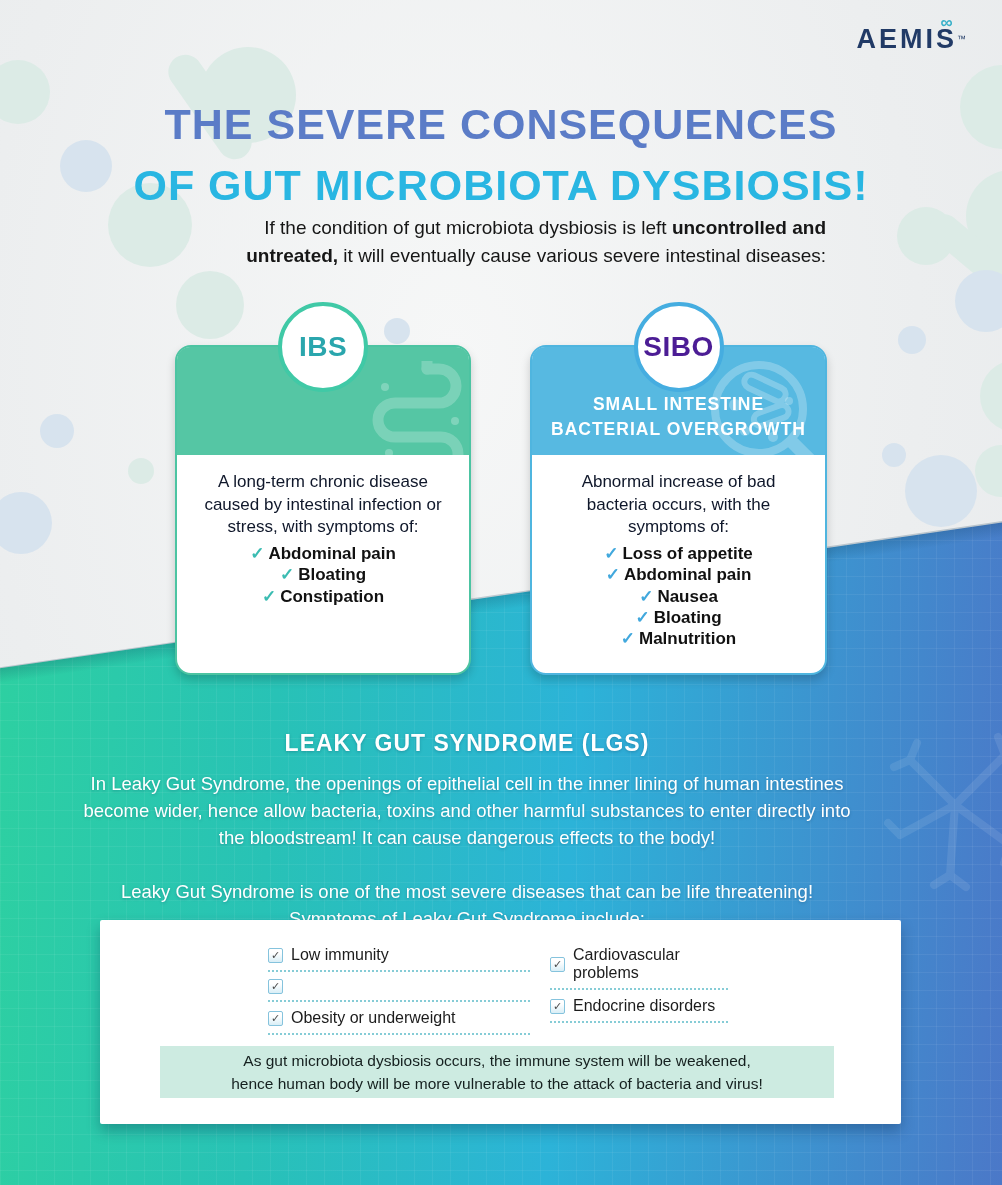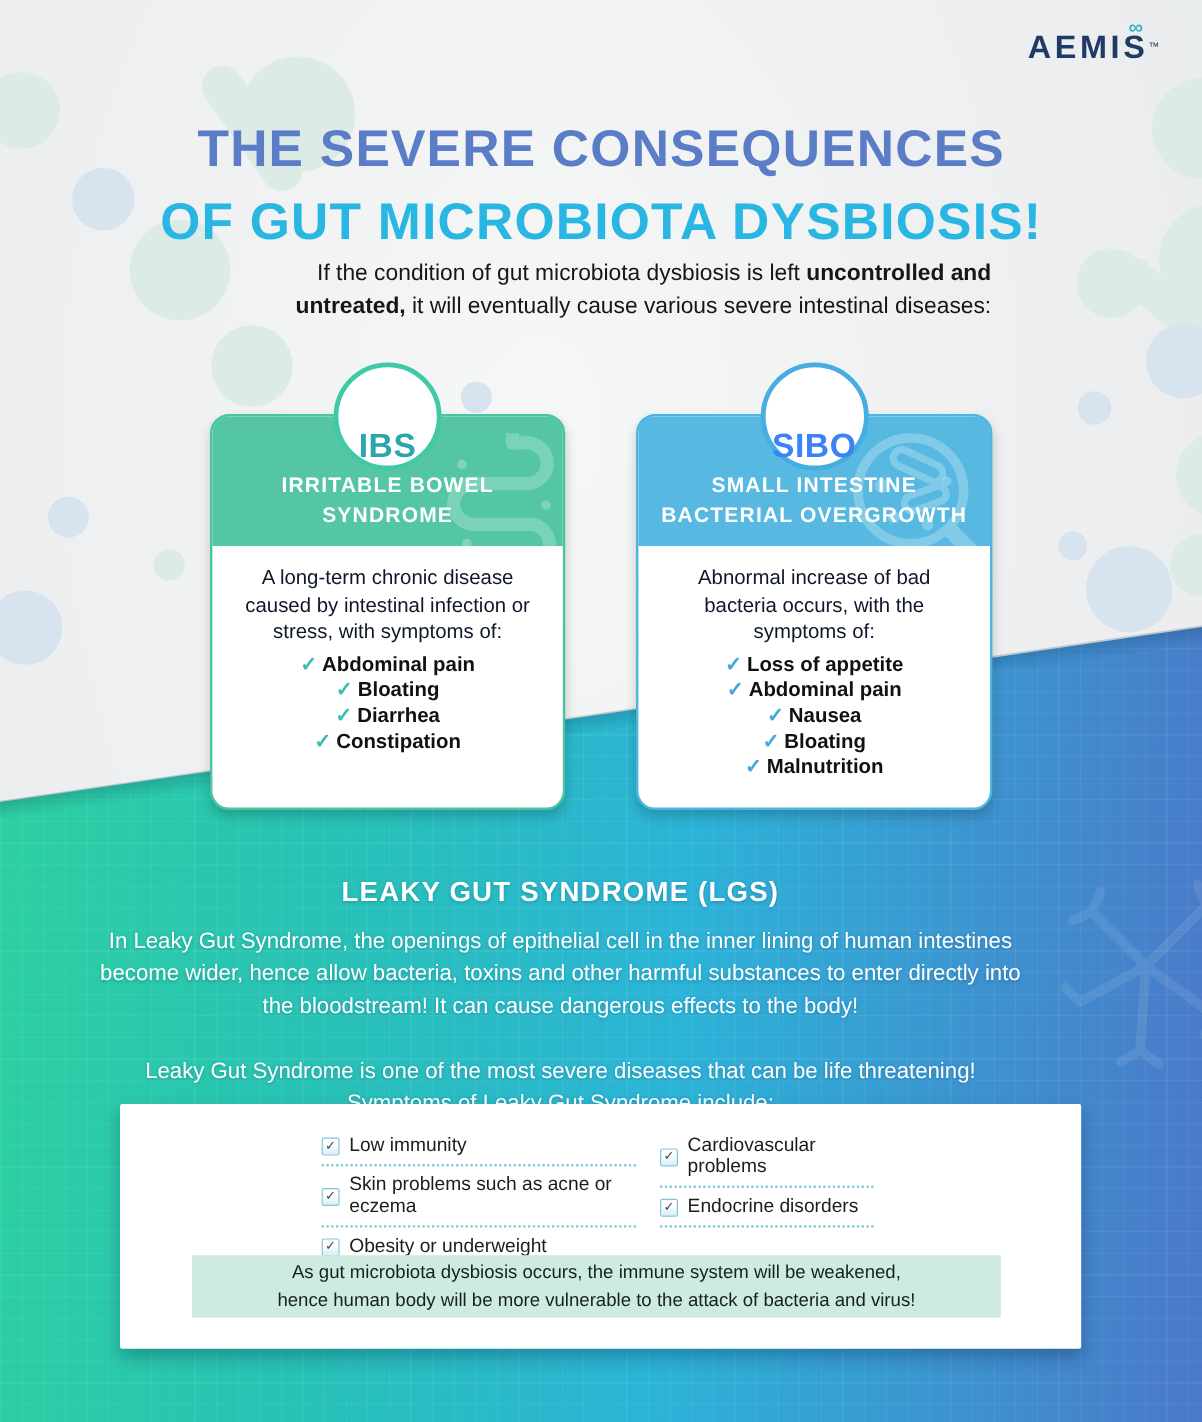--- a/index.html
+++ b/index.html
@@ -43,26 +43,26 @@
   .card { position:absolute; top:345px; height:330px; z-index:3; border-radius:16px;
           background:#fff; box-shadow:0 5px 10px rgba(0,0,0,0.18); }
   .card.ibs  { left:175px; width:296px; border:2px solid #4cc4a2; }
   .card.sibo { left:530px; width:297px; border:2px solid #4fb5df; }
   .card-header { position:relative; height:108px; border-radius:13px 13px 0 0; overflow:hidden;
                  display:flex; align-items:flex-end; justify-content:center; padding-bottom:14px; }
   .card.ibs  .card-header { background:#55c6a4; }
   .card.sibo .card-header { background:#57b9e1; }
   .card-title { color:#fff; font-weight:700; font-size:17.5px; letter-spacing:1px; text-align:center; line-height:1.4; }
   .badge { position:absolute; left:50%; top:-45px; transform:translateX(-50%); width:90px; height:90px;
-           background:#fff; border-radius:50%; z-index:5; display:flex; align-items:flex-end; justify-content:center; }
+           background:#fff; border-radius:50%; z-index:5; display:flex; align-items:center; justify-content:center; }
   .card.ibs  .badge { border:4px solid #40c9a6; }
   .card.sibo .badge { border:4px solid #45ade0; }
   .badge-text { font-weight:700; font-size:28px; letter-spacing:0.5px; }
   .card.ibs  .badge-text { color:#2aa6ad; }
-  .card.sibo .badge-text { color:#3b82f6; }
+  .card.sibo .badge-text { color:#4c1d95; }
   .header-icon { position:absolute; right:4px; top:14px; }
   .card-body { padding-top:16px; text-align:center; }
   .card-desc { font-size:17px; line-height:1.33; color:#0f172a; margin:0 auto 4px auto; }
   .card.ibs .card-desc { max-width:262px; }
   .card.sibo .card-desc { max-width:236px; }
   .sym { font-size:17px; font-weight:700; color:#111; line-height:1.26; }
   .sym .chk { font-weight:700; margin-right:4px; }
   .card.ibs  .sym .chk { color:#3bbcb2; }
   .card.sibo .sym .chk { color:#41a8dd; }
 
@@ -154,30 +154,25 @@
         <g stroke="#ffffff" opacity="0.22" stroke-width="11" fill="none" stroke-linecap="round">
           <path d="M72 -4 v12"></path>
           <path d="M72 8 h12 a17 17 0 0 1 0 34 H40 a17 17 0 0 0 0 34 h46 a17 17 0 0 1 0 34 H60"></path>
         </g>
         <g fill="#ffffff" opacity="0.25">
           <circle cx="30" cy="26" r="4"></circle>
             <circle cx="100" cy="60" r="4"></circle>
             <circle cx="34" cy="92" r="4"></circle>
         </g>
       </svg>
-      <div class="card-title">
-        <div>IRRITABLE BOWEL</div>
-        <div>SYNDROME</div>
-      </div>
     </div>
     <div class="card-body">
       <div class="card-desc">A long-term chronic disease caused by intestinal infection or stress, with symptoms of:</div>
       <div class="sym"><span class="chk">✓</span><span>Abdominal pain</span></div>
       <div class="sym"><span class="chk">✓</span><span>Bloating</span></div>
-      <div class="sym"><span class="chk">✓</span><span>Diarrhea</span></div>
       <div class="sym"><span class="chk">✓</span><span>Constipation</span></div>
     </div>
   </div>
 
   <div class="card sibo">
     <div class="badge">
       <span class="badge-text">SIBO</span>
     </div>
     <div class="card-header">
       <svg class="header-icon" width="120" height="104">
@@ -223,21 +218,20 @@
       <div class="check-item">
         <span class="cbx">
             <span class="cbx-check">✓</span>
           </span>
         <span>Low immunity</span>
       </div>
       <div class="check-item">
         <span class="cbx">
             <span class="cbx-check">✓</span>
           </span>
-        <span>Skin problems such as acne or eczema</span>
       </div>
       <div class="check-item">
         <span class="cbx">
             <span class="cbx-check">✓</span>
           </span>
         <span>Obesity or underweight</span>
       </div>
     </div>
     <div class="check-col right">
       <div class="check-item">

